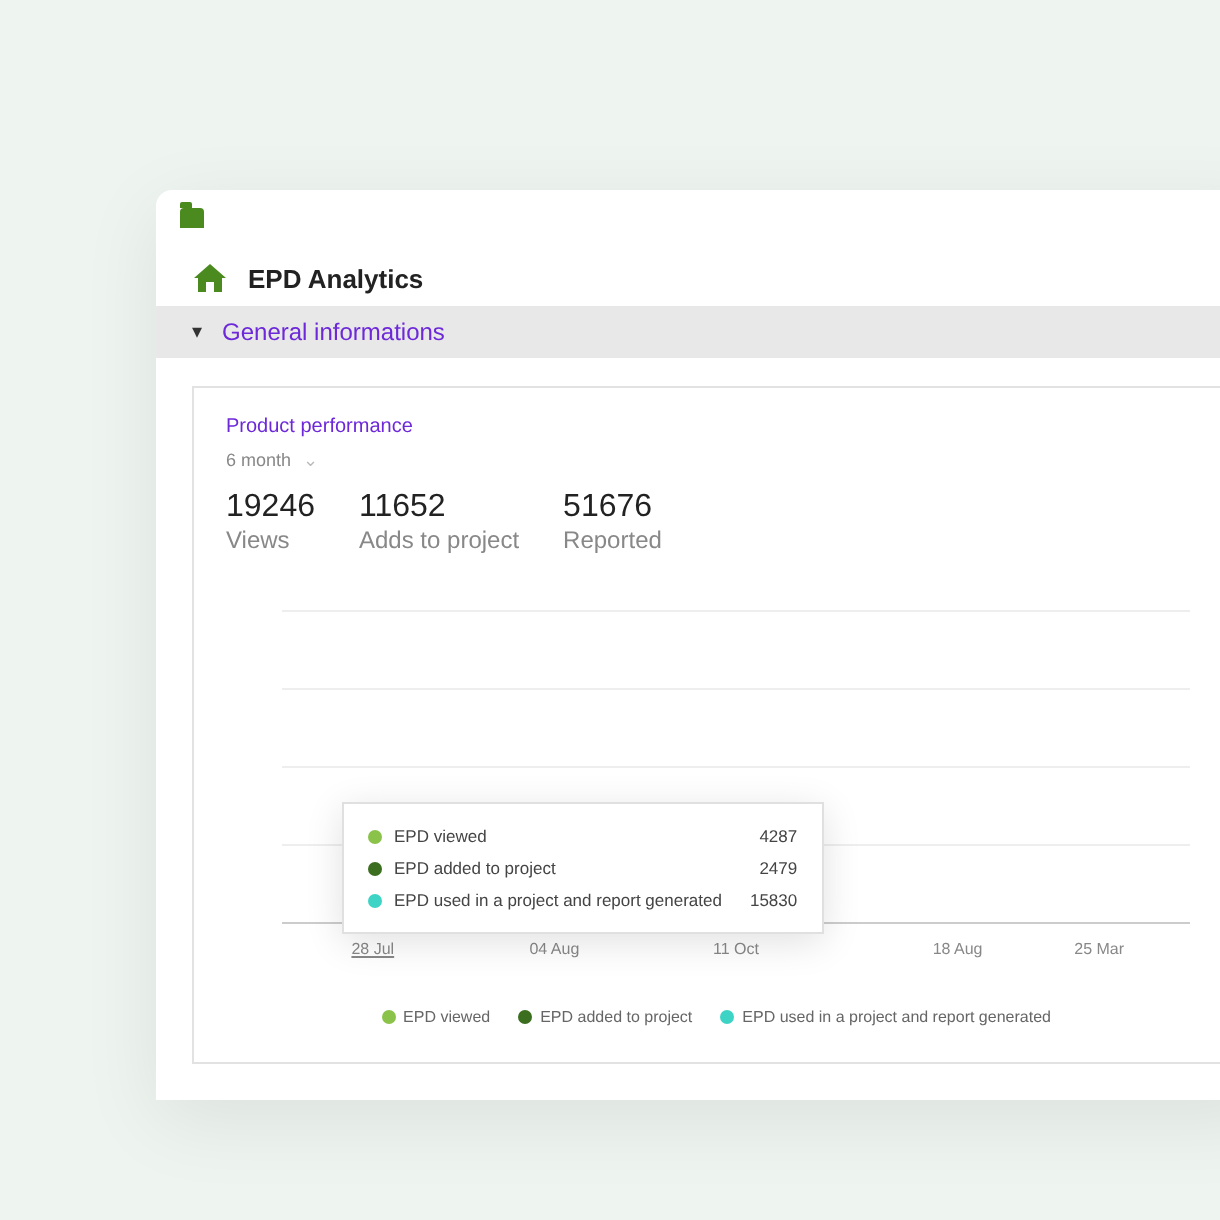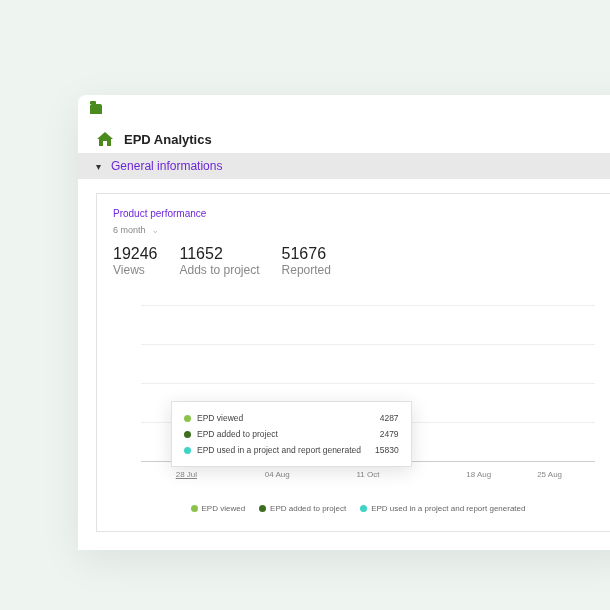--- a/index.html
+++ b/index.html
@@ -294,21 +294,21 @@
             <div class="bar c-viewed" style="height: 4%;"></div>
             <div class="bar c-added" style="height: 2%;"></div>
             <div class="bar c-used" style="height: 8.5%;"></div>
           </div>
         </div>
       <div class="x-labels" id="xlabels">
           <span class="x-label" style="left: 10%; text-decoration: underline;">28 Jul</span>
           <span class="x-label" style="left: 30%;">04 Aug</span>
           <span class="x-label" style="left: 50%;">11 Oct</span>
           <span class="x-label" style="left: 70%; margin-left: 20px;">18 Aug</span>
-          <span class="x-label" style="left: 90%;">25 Aug</span>
+          <span class="x-label" style="left: 90%;">25 Mar</span>
         </div>
 
       <div class="tooltip" id="tooltip" style="left:58px; top:96px;">
         <div class="tt-row">
           <span class="tt-left">
             <span class="tt-dot c-viewed"></span>
             <span>EPD viewed</span>
           </span>
           <span>4287</span>
         </div>

